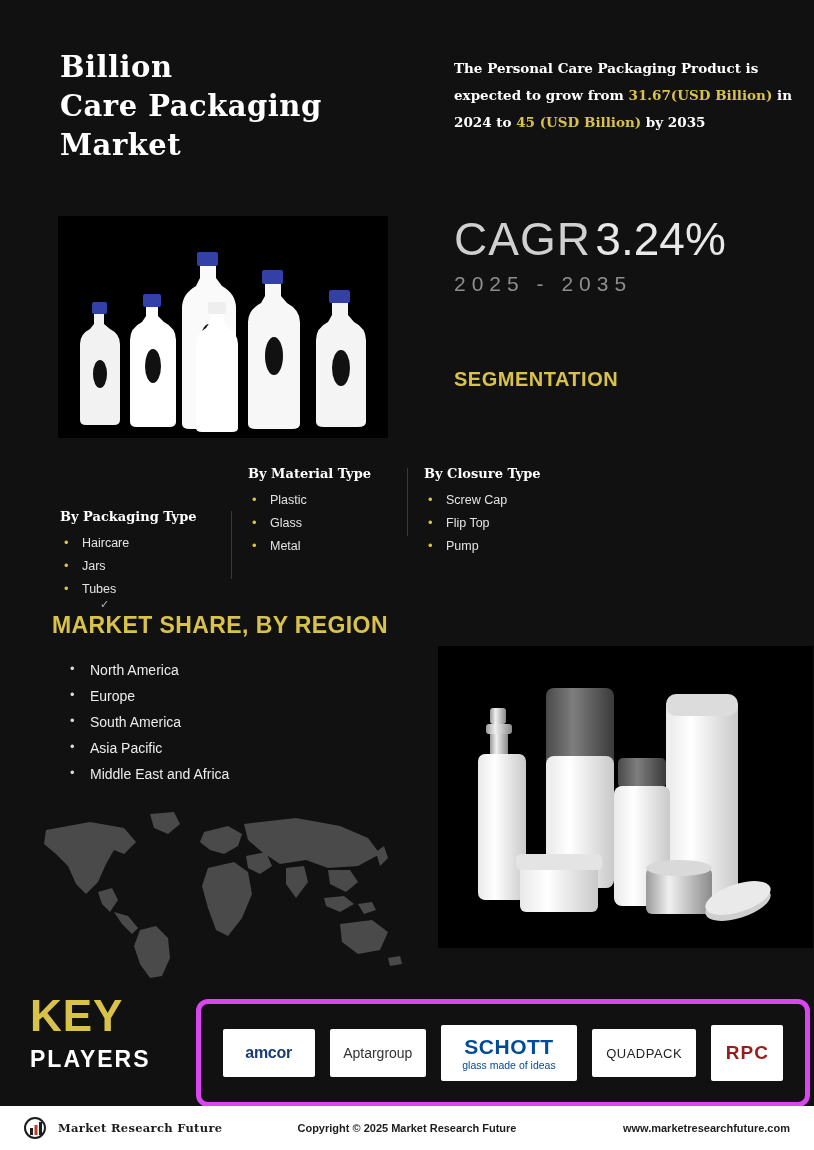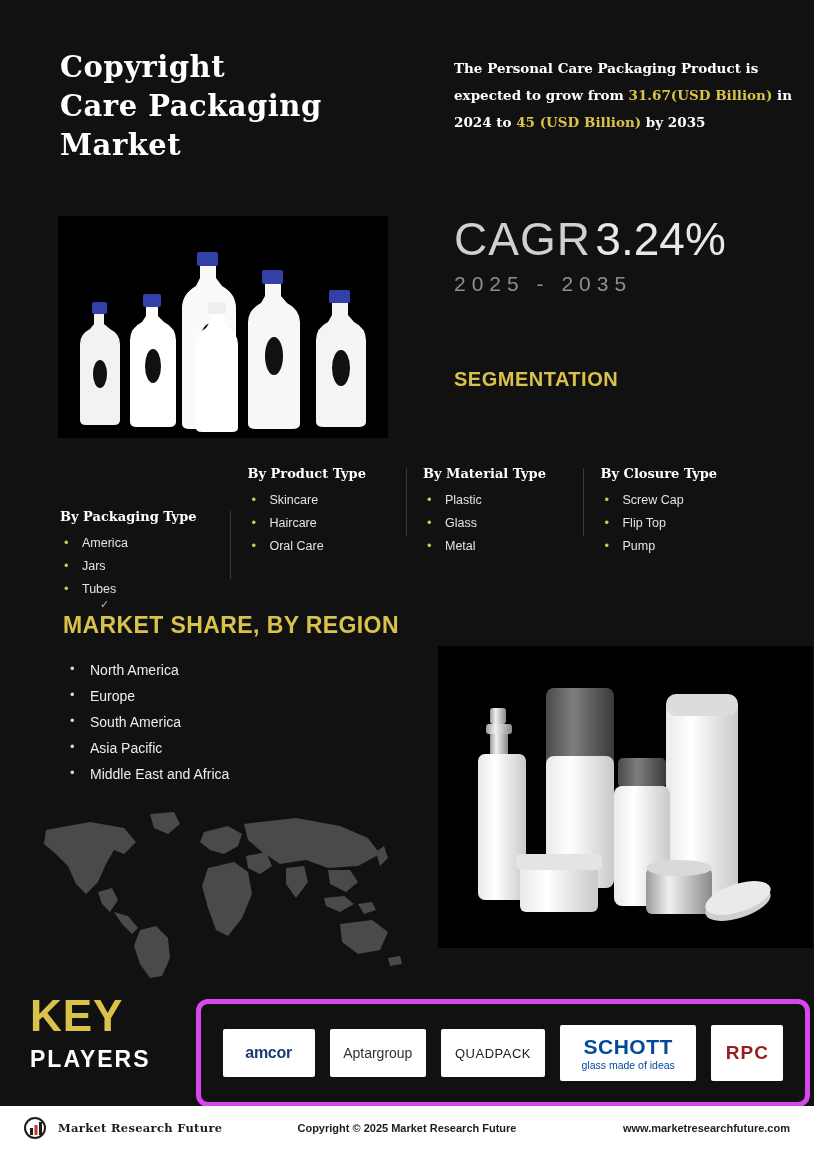--- a/index.html
+++ b/index.html
@@ -118,21 +118,21 @@
     content: "•";
     position: absolute;
     left: 4px; top: -1px;
     color: #d9c24a;
     font-size: 13px;
   }
 
   
   .ms-title {
     position: absolute;
-    left: 63px; top: 612px;
+    left: 52px; top: 612px;
     font-size: 23px;
     font-weight: bold;
     color: #d9c24a;
     letter-spacing: 0.4px;
   }
   .ms-tick {
     position: absolute;
     left: 100px; top: 598px;
     width: 10px; height: 10px;
     color: #b9b9b9;
@@ -268,21 +268,21 @@
     font-weight: bold;
     color: #1d1d1d;
   }
 </style>
 </head>
 <body>
 
 <div class="page">
 
   <div class="title">
-    <div>Copyright</div>
+    <div>Billion</div>
     <div>Care Packaging</div>
     <div>Market</div>
   </div>
 
   <div class="headline">
     <span>The Personal Care Packaging Product is expected to grow from </span><span class="hl">31.67(USD Billion)</span><span> in 2024 to </span><span class="hl">45 (USD Billion)</span><span> by 2035</span>
   </div>
 
   <div class="cagr">
     <div>
@@ -332,31 +332,25 @@
         <rect x="271" y="74" width="21" height="13" rx="2" fill="#3340a8"></rect>
         <ellipse cx="283" cy="152" rx="9" ry="18" fill="#111"></ellipse>
       </g>
     </svg>
   </div>
 
   <div class="seg-row">
 
     <div class="seg-col divided">
       <div class="seg-title">By Packaging Type</div>
-      <div class="seg-item">America</div>
+      <div class="seg-item">Haircare</div>
       <div class="seg-item">Jars</div>
       <div class="seg-item">Tubes</div>
     </div>
 
-    <div class="seg-col divided">
-      <div class="seg-title">By Product Type</div>
-      <div class="seg-item">Skincare</div>
-      <div class="seg-item">Haircare</div>
-      <div class="seg-item">Oral Care</div>
-    </div>
 
     <div class="seg-col divided">
       <div class="seg-title">By Material Type</div>
       <div class="seg-item">Plastic</div>
       <div class="seg-item">Glass</div>
       <div class="seg-item">Metal</div>
     </div>
 
     <div class="seg-col">
       <div class="seg-title">By Closure Type</div>
@@ -462,26 +456,26 @@
     <div class="k2">PLAYERS</div>
   </div>
 
   <div class="players-box">
     <div class="logo logo-amcor">
       <span class="amcor-txt">amcor</span>
     </div>
     <div class="logo logo-aptar">
       <span class="aptar-txt">Aptargroup</span>
     </div>
-    <div class="logo logo-quadpack">
-      <span class="quad-txt">QUADPACK</span>
-    </div>
     <div class="logo logo-schott">
       <span class="schott-main">SCHOTT</span>
       <span class="schott-sub">glass made of ideas</span>
+    </div>
+    <div class="logo logo-quadpack">
+      <span class="quad-txt">QUADPACK</span>
     </div>
     <div class="logo logo-rpc">
       <span class="rpc-txt">RPC</span>
     </div>
   </div>
 
   <div class="footer">
     <div class="footer-brand">
       <svg width="26" height="24" viewBox="0 0 26 24">
         <circle cx="11" cy="12" r="10" fill="none" stroke="#1d1d1d" stroke-width="2"></circle>

